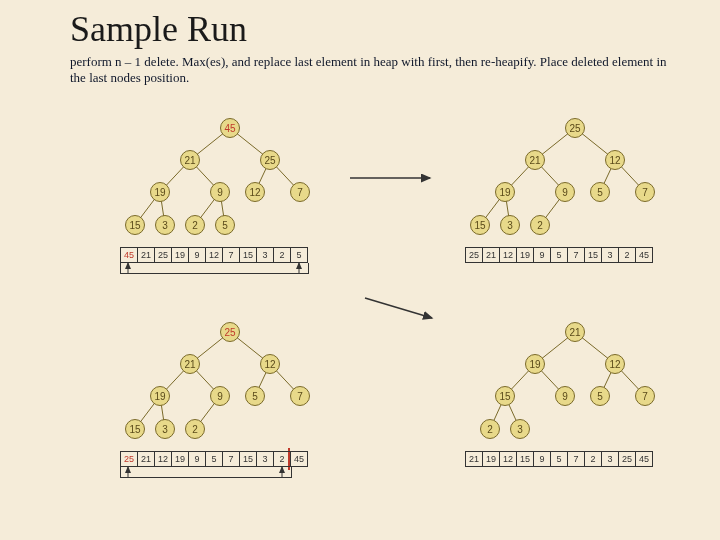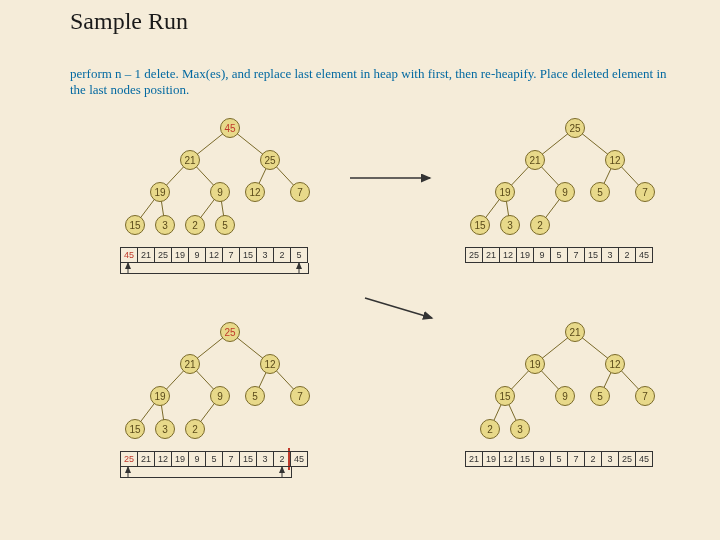--- a/index.html
+++ b/index.html
@@ -9,32 +9,31 @@
     font-family: Georgia, "Times New Roman", serif;
     width: 720px;
     height: 540px;
     overflow: hidden;
     position: relative;
   }
   .title {
     position: absolute;
     top: 8px;
     left: 70px;
-    font-size: 24px;
+    font-size: 36px;
     color: #1a1a1a;
   }
   .subtitle {
     position: absolute;
     top: 54px;
     left: 70px;
     right: 40px;
     font-size: 13px;
-    color: #0369a1;
+    color: #0f172a;
     line-height: 1.25;
-    margin-top: 12px;
   }
   .canvas {
     position: absolute;
     top: 0;
     left: 0;
     width: 720px;
     height: 540px;
     pointer-events: none;
   }
   .node {

